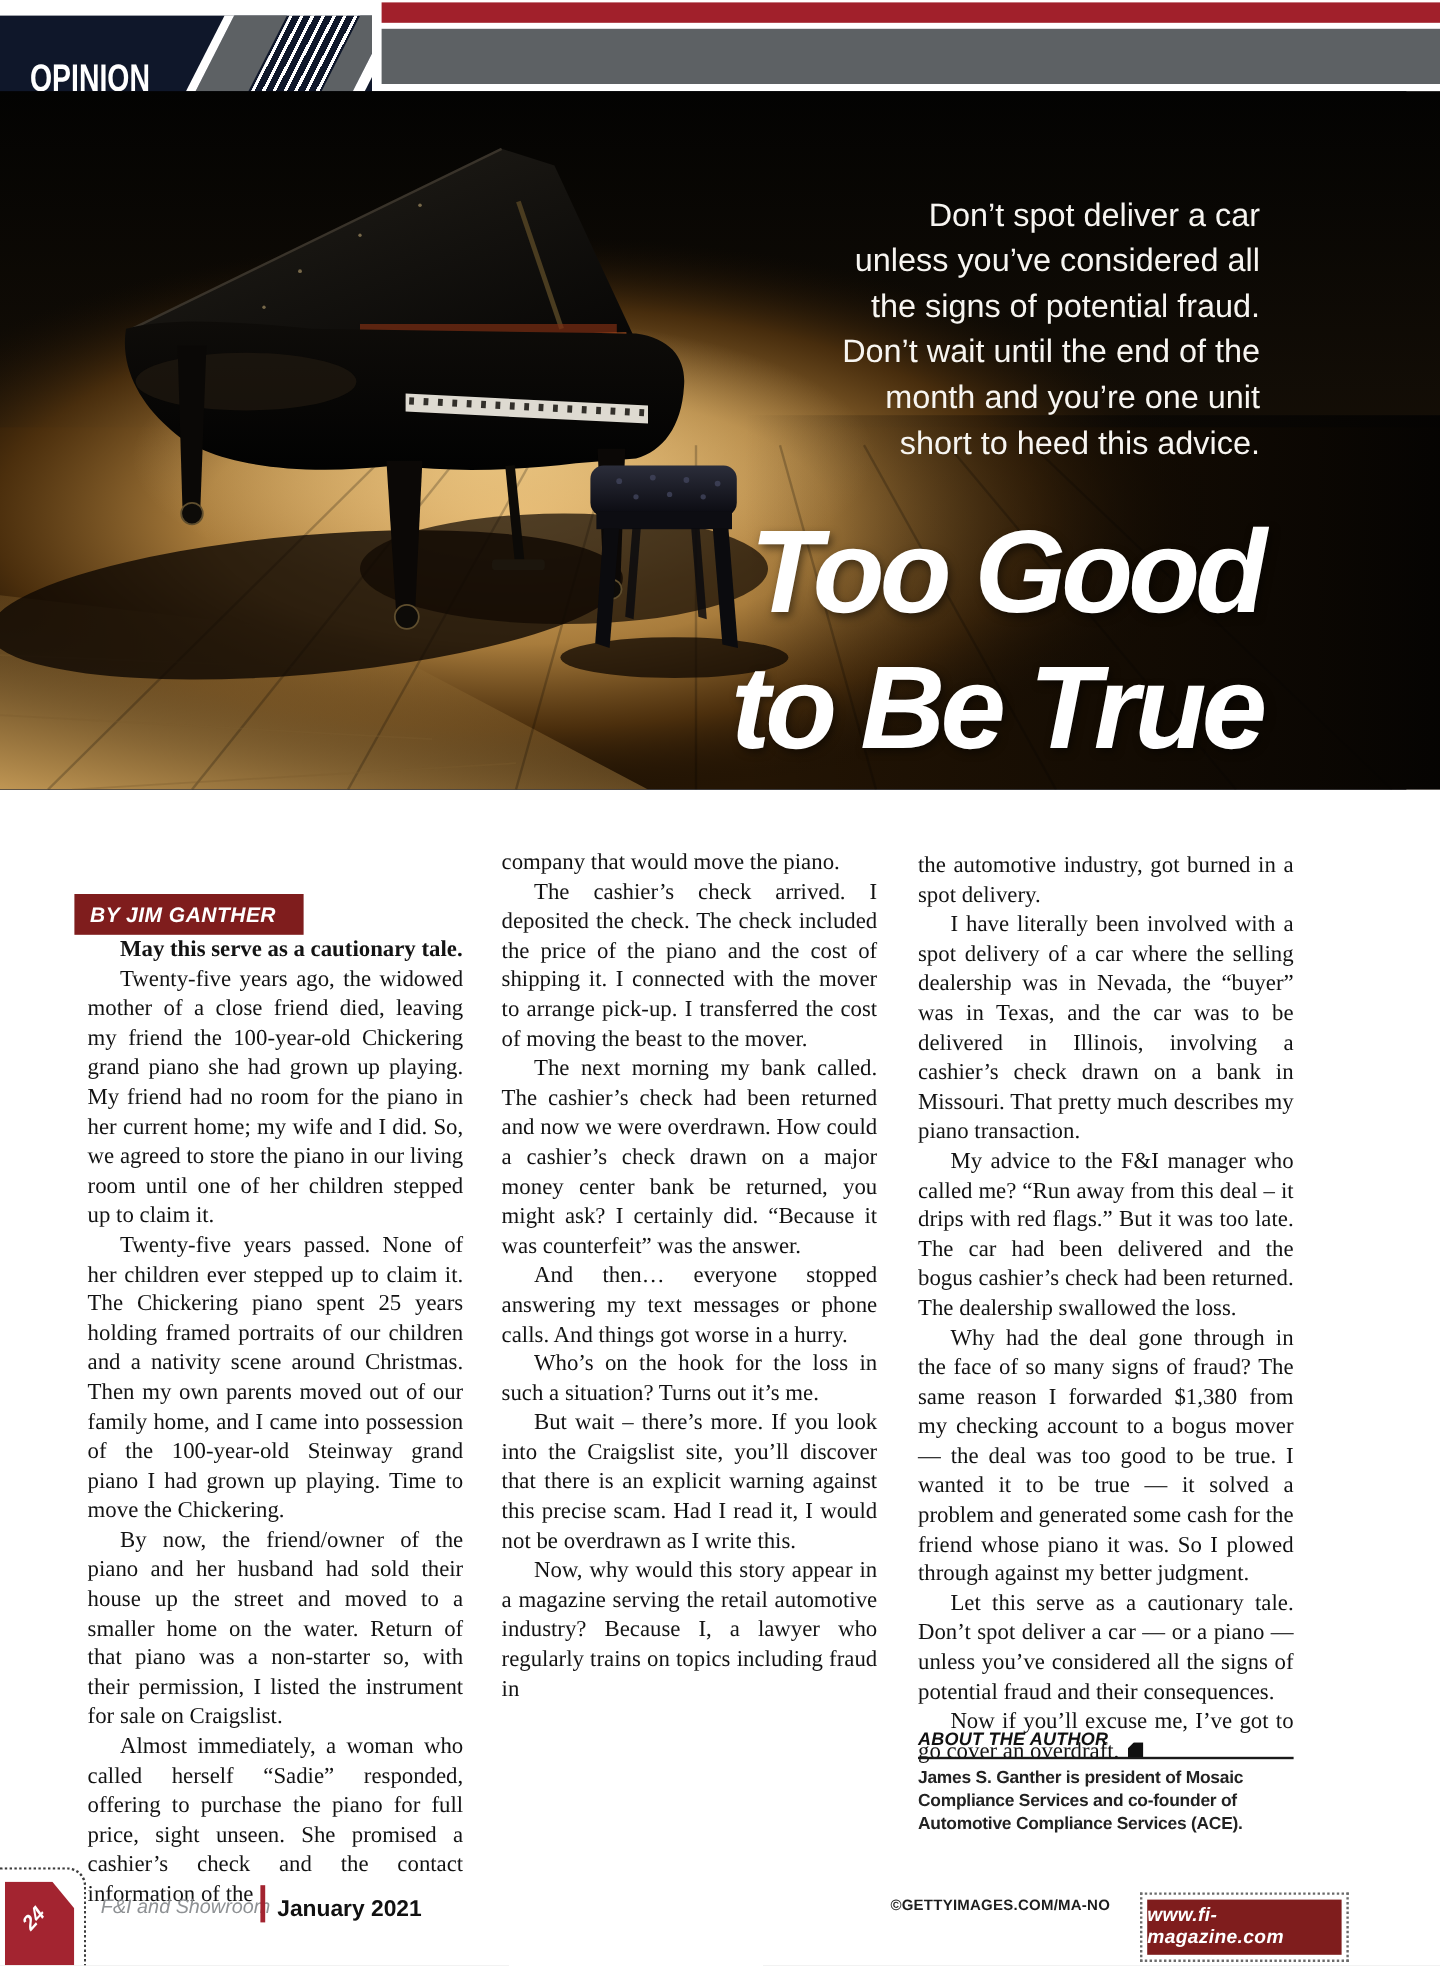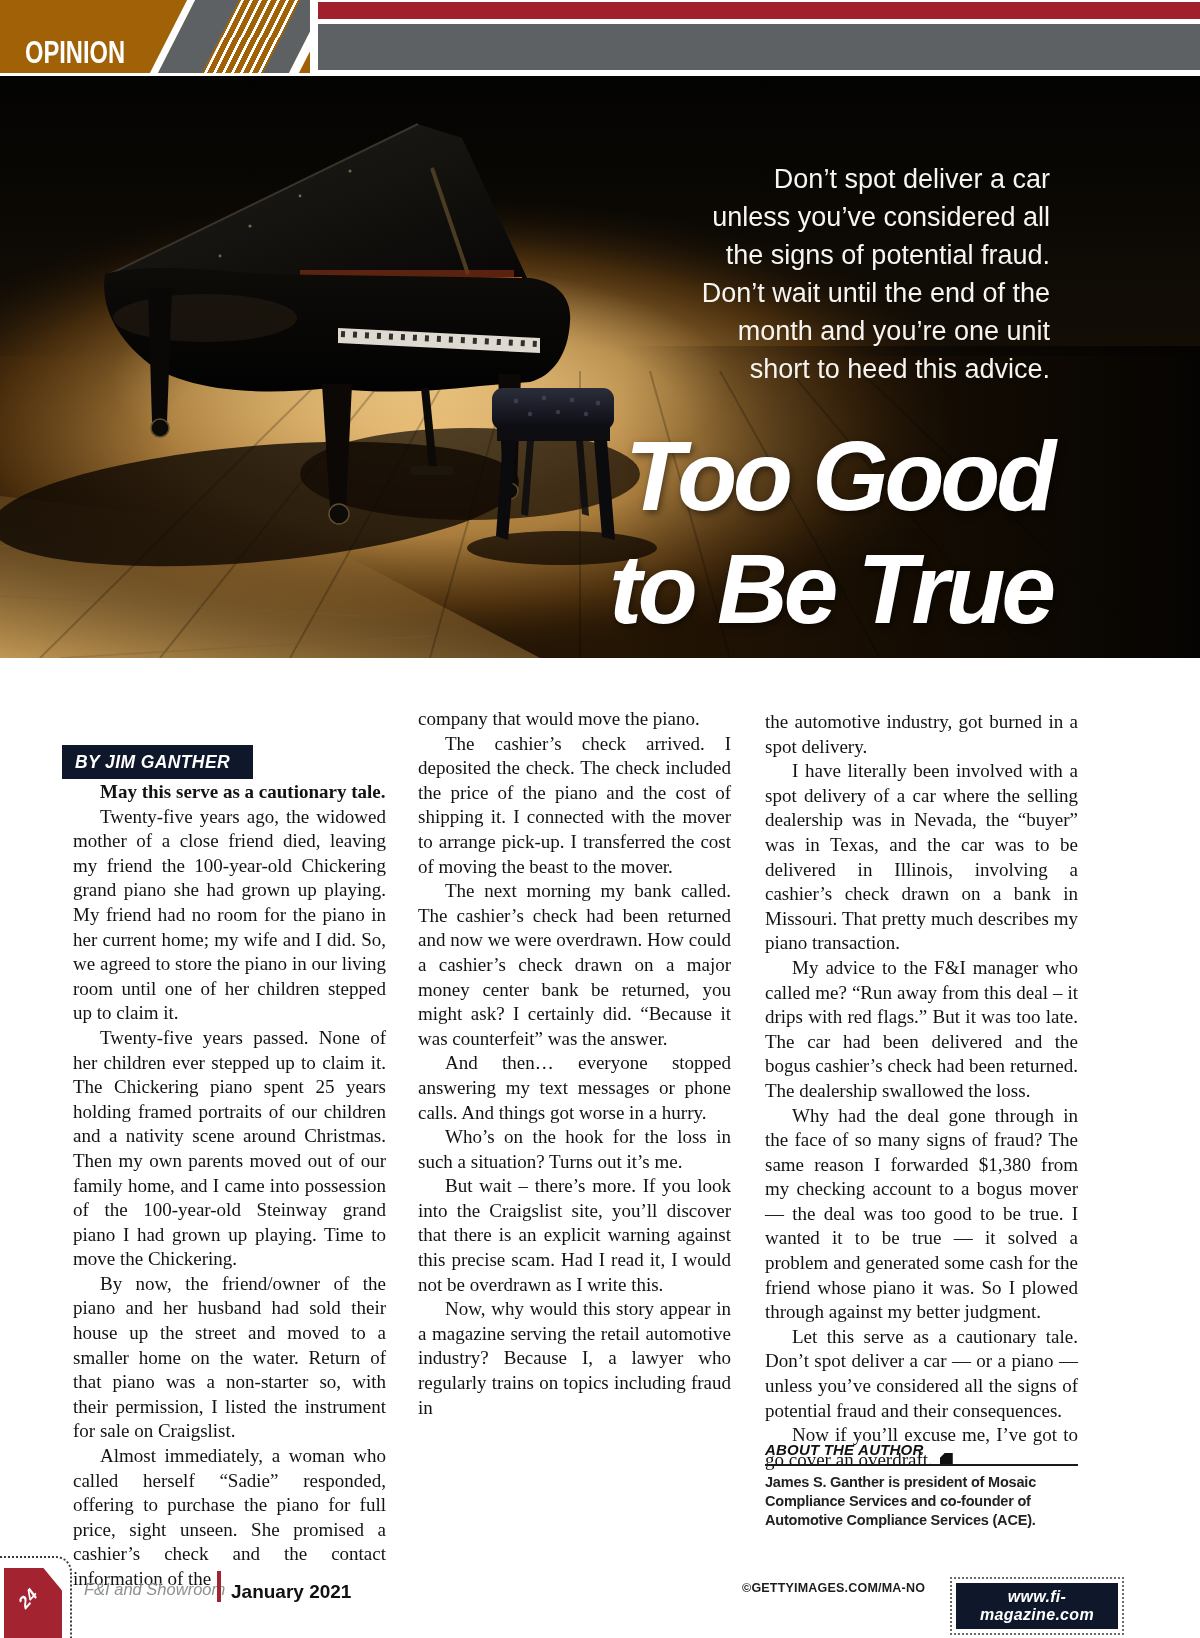--- a/index.html
+++ b/index.html
@@ -1,20 +1,20 @@
 <!DOCTYPE html>
 <html lang="en"><head>
 <meta charset="utf-8">
 <style>
   html,body{margin:0;padding:0;background:#e8e8e8;}
   #page{position:relative;width:1200px;height:1638px;background:#ffffff;overflow:hidden;
         font-family:"Liberation Serif",serif;}
 
   
-  .hdr-slate{position:absolute;left:0;top:0;width:310px;height:73px;background:#a16207;overflow:hidden;}
+  .hdr-slate{position:absolute;left:0;top:13px;width:310px;height:73px;background:#0f172a;overflow:hidden;}
   .opinion{position:absolute;left:25px;bottom:5px;color:#fff;font-family:"Liberation Sans",sans-serif;
            font-weight:700;font-size:32px;line-height:1;transform:scaleX(0.74);transform-origin:left bottom;
            letter-spacing:0px;white-space:nowrap;}
   .sk{position:absolute;top:-10px;height:95px;transform:skewX(-27deg);}
   .sk.g1{left:176px;width:44px;background:#5d6164;}
   .sk.w1{left:168px;width:8px;background:#fff;}
   .sk.stripes{left:222px;width:58px;background:repeating-linear-gradient(90deg,#ffffff 0 3px,rgba(255,255,255,0) 3px 9px);}
   .sk.g2{left:281px;width:26px;background:#5d6164;}
   .sk.w2{left:307px;width:10px;background:#fff;}
   .hdr-red{position:absolute;left:318px;right:0;top:2px;height:17px;background:#a1202b;}
@@ -25,21 +25,21 @@
   .hero svg{position:absolute;left:0;top:0;}
   .quote{position:absolute;right:122px;top:84px;width:360px;text-align:right;
          font-family:"Liberation Sans",sans-serif;font-weight:400;font-size:27px;line-height:38px;
          color:#f7f5f1;}
   .title{position:absolute;right:120px;top:344px;text-align:right;color:#ffffff;
          font-family:"Liberation Sans",sans-serif;font-style:italic;font-weight:700;
          font-size:98px;line-height:113px;letter-spacing:-4px;white-space:nowrap;
          text-shadow:2px 3px 7px rgba(0,0,0,0.5);}
 
   
-  .byline{position:absolute;left:62px;top:745px;width:178px;height:34px;background:#0f172a;
+  .byline{position:absolute;left:62px;top:745px;width:178px;height:34px;background:#7f1d1d;
           color:#fff;font-family:"Liberation Sans",sans-serif;font-style:italic;font-weight:700;
           font-size:17.5px;line-height:34px;padding-left:13px;letter-spacing:0.4px;}
 
   
   .col{position:absolute;width:313px;font-size:19px;line-height:24.6px;text-align:justify;
        color:#131313;hyphens:auto;-webkit-hyphens:auto;}
   .col p{margin:0;text-indent:27px;}
   .col.cont p:first-child{text-indent:0;}
   .lead{font-weight:700;margin:0 0 0 0;}
   #col1{left:73px;top:780px;}
@@ -64,22 +64,22 @@
             font-weight:700;font-style:italic;font-size:17px;transform:rotate(-48deg);}
   .f-mag{position:absolute;left:84px;top:1580px;font-family:"Liberation Sans",sans-serif;
          font-style:italic;font-size:16.5px;color:#8e9194;}
   .f-div{position:absolute;left:217px;top:1571px;width:4px;height:31px;background:#a32430;}
   .f-issue{position:absolute;left:231px;top:1581px;font-family:"Liberation Sans",sans-serif;
            font-weight:700;font-size:19px;color:#111;}
   .f-credit{position:absolute;left:742px;top:1581px;font-family:"Liberation Sans",sans-serif;
             font-weight:700;font-size:12.5px;color:#1d1d1d;letter-spacing:0.2px;}
   .f-web-outer{position:absolute;left:950px;top:1577px;width:174px;border:2px dotted #6a6a6a;
                padding:4px;box-sizing:border-box;}
-  .f-web-inner{background:#0f172a;color:#fff;font-family:"Liberation Sans",sans-serif;
-               font-style:italic;font-weight:700;font-size:16px;text-align:center;
+  .f-web-inner{background:#7f1d1d;color:#fff;font-family:"Liberation Sans",sans-serif;
+               font-style:italic;font-weight:700;font-size:16px;text-align:left;
                padding:5px 0;letter-spacing:0.3px;}
 </style>
 </head>
 <body>
 
 <div id="page">
 
   <div class="hdr-slate">
     <div class="sk g1"></div>
     <div class="sk w1"></div>

